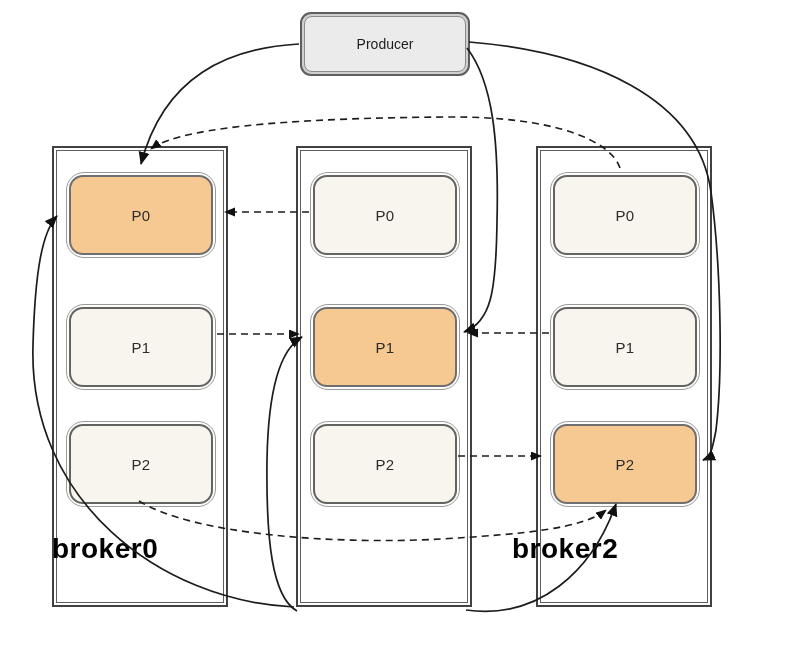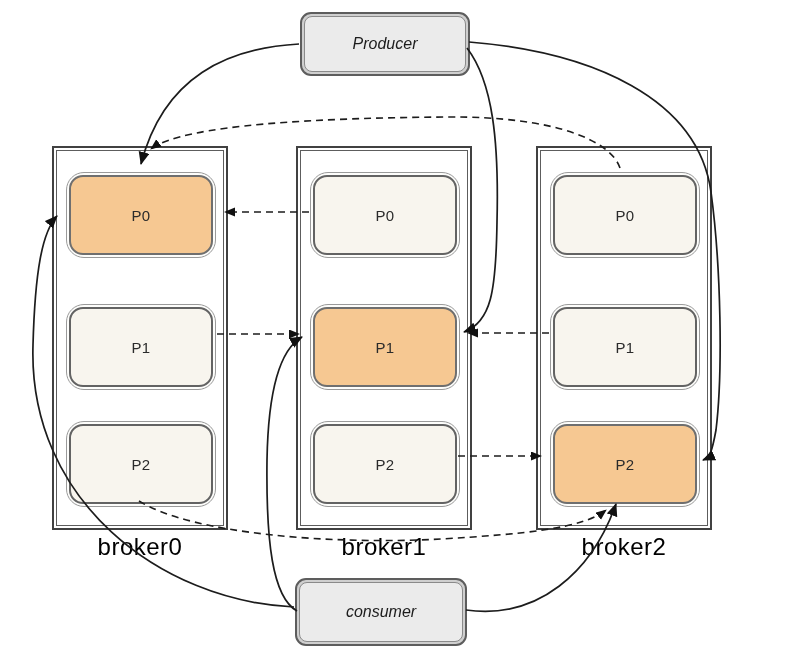--- a/index.html
+++ b/index.html
@@ -4,21 +4,21 @@
 <style>
   html,body{margin:0;padding:0;}
   body{
     width:800px;height:669px;position:relative;background:#ffffff;
     font-family:"Liberation Sans", sans-serif;overflow:hidden;
   }
   .stage{position:absolute;inset:0;width:800px;height:669px;}
 
   
   .broker{
-    position:absolute;width:176px;height:384px;box-sizing:border-box;
+    position:absolute;width:176px;height:461px;box-sizing:border-box;
     border:2px solid #414141;background:#ffffff;padding:2px;z-index:1;text-align:right;
   }
   .broker-inner{
     width:100%;height:100%;box-sizing:border-box;border:1px solid #5d5d5d;
     background:#ffffff;position:relative;
   }
 
   
   .part{
     position:absolute;left:9px;width:150px;height:86px;box-sizing:border-box;
@@ -38,27 +38,27 @@
     position:absolute;box-sizing:border-box;z-index:2;
     border:2px solid #5d5d5d;border-radius:11px;padding:2px;background:#cfcfcf;
   }
   .node-inner{
     width:100%;height:100%;box-sizing:border-box;border:1px solid #8a8a8a;
     border-radius:8px;
     background-color:var(--node-fill,#ebebeb);
     background-image:radial-gradient(#ffffff 22%, rgba(255,255,255,0) 23%);
     background-size:4px 4px;
     display:flex;align-items:center;justify-content:center;
-    font-size:16px;color:#1d1d1d;font-style:italic;
+    font-size:14px;color:#1d1d1d;
   }
 
   
   .broker-label{
-    position:absolute;top:533px;width:176px;text-align:center;z-index:2;
-    font-size:24px;font-weight:normal;color:#000;letter-spacing:.5px;
+    position:absolute;top:533px;width:176px;z-index:2;
+    font-size:28px;font-weight:bold;color:#000;letter-spacing:.5px;
   }
 
   
   svg.arrows{position:absolute;inset:0;z-index:5;pointer-events:none;}
   .arrow{fill:none;stroke:var(--line-color,#1c1c1c);stroke-width:1.7;}
   .arrow.dashed{stroke-dasharray:7 5;stroke-width:1.6;}
 </style>
 </head>
 <body>
 
@@ -91,42 +91,36 @@
         <div class="part-inner">P0</div>
       </div>
       <div class="part p1 leader">
         <div class="part-inner">P1</div>
       </div>
       <div class="part p2">
         <div class="part-inner">P2</div>
       </div>
     </div>
   </div>
-  <div class="broker-label" style="left:296px;">broker1</div>
 
   <div class="broker" style="left:536px;top:146px;">
     <div class="broker-inner">
       <div class="part p0">
         <div class="part-inner">P0</div>
       </div>
       <div class="part p1">
         <div class="part-inner">P1</div>
       </div>
       <div class="part p2 leader">
         <div class="part-inner">P2</div>
       </div>
     </div>
   </div>
-  <div class="broker-label" style="left:536px;">broker2</div>
+  <div class="broker-label" style="left:512px;">broker2</div>
 
-  <div class="node" style="left:295px;top:578px;width:172px;height:68px;">
-    <div class="node-inner">
-      <span>consumer</span>
-    </div>
-  </div>
 
   <svg class="arrows" width="800" height="669" viewBox="0 0 800 669">
     <defs>
       <marker id="ah" markerUnits="userSpaceOnUse" markerWidth="14" markerHeight="12" refX="12" refY="5.5" orient="auto">
         <path d="M0,0 L13,5.5 L0,11 Z" fill="#111"></path>
       </marker>
       <marker id="ahs" markerUnits="userSpaceOnUse" markerWidth="12" markerHeight="10" refX="10" refY="4.5" orient="auto">
         <path d="M0,0 L11,4.5 L0,9 Z" fill="#111"></path>
       </marker>
     </defs>

